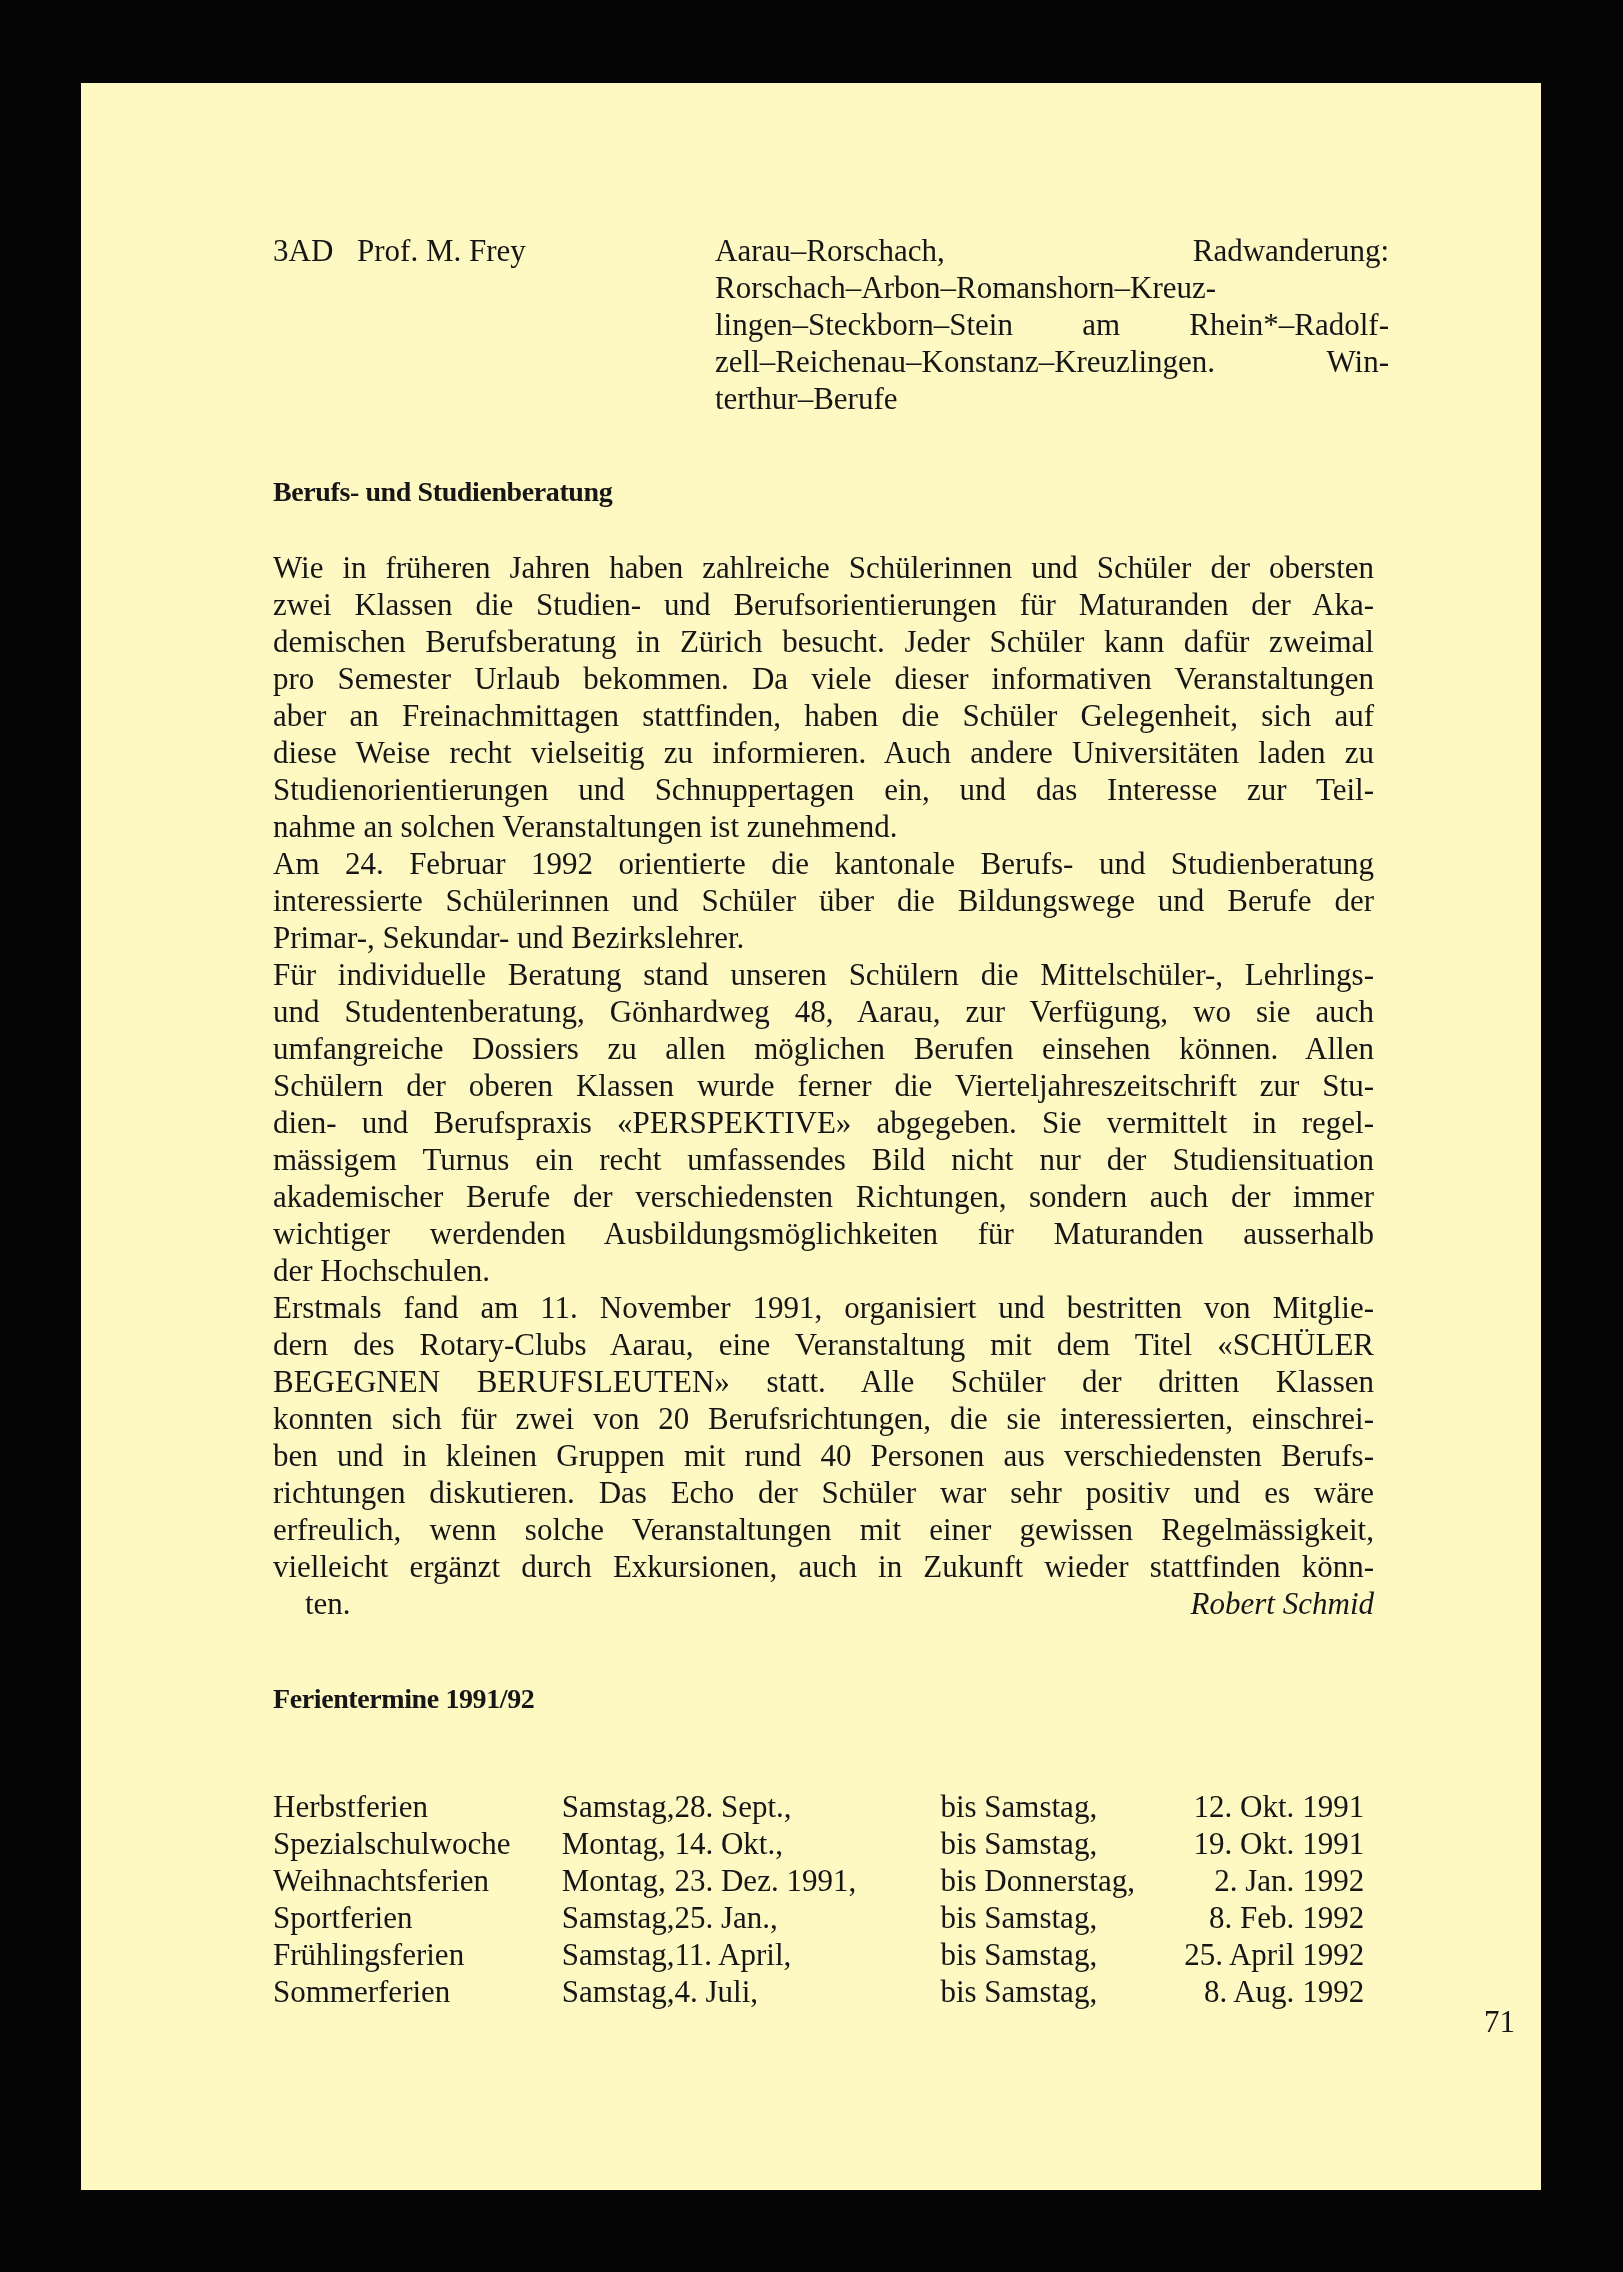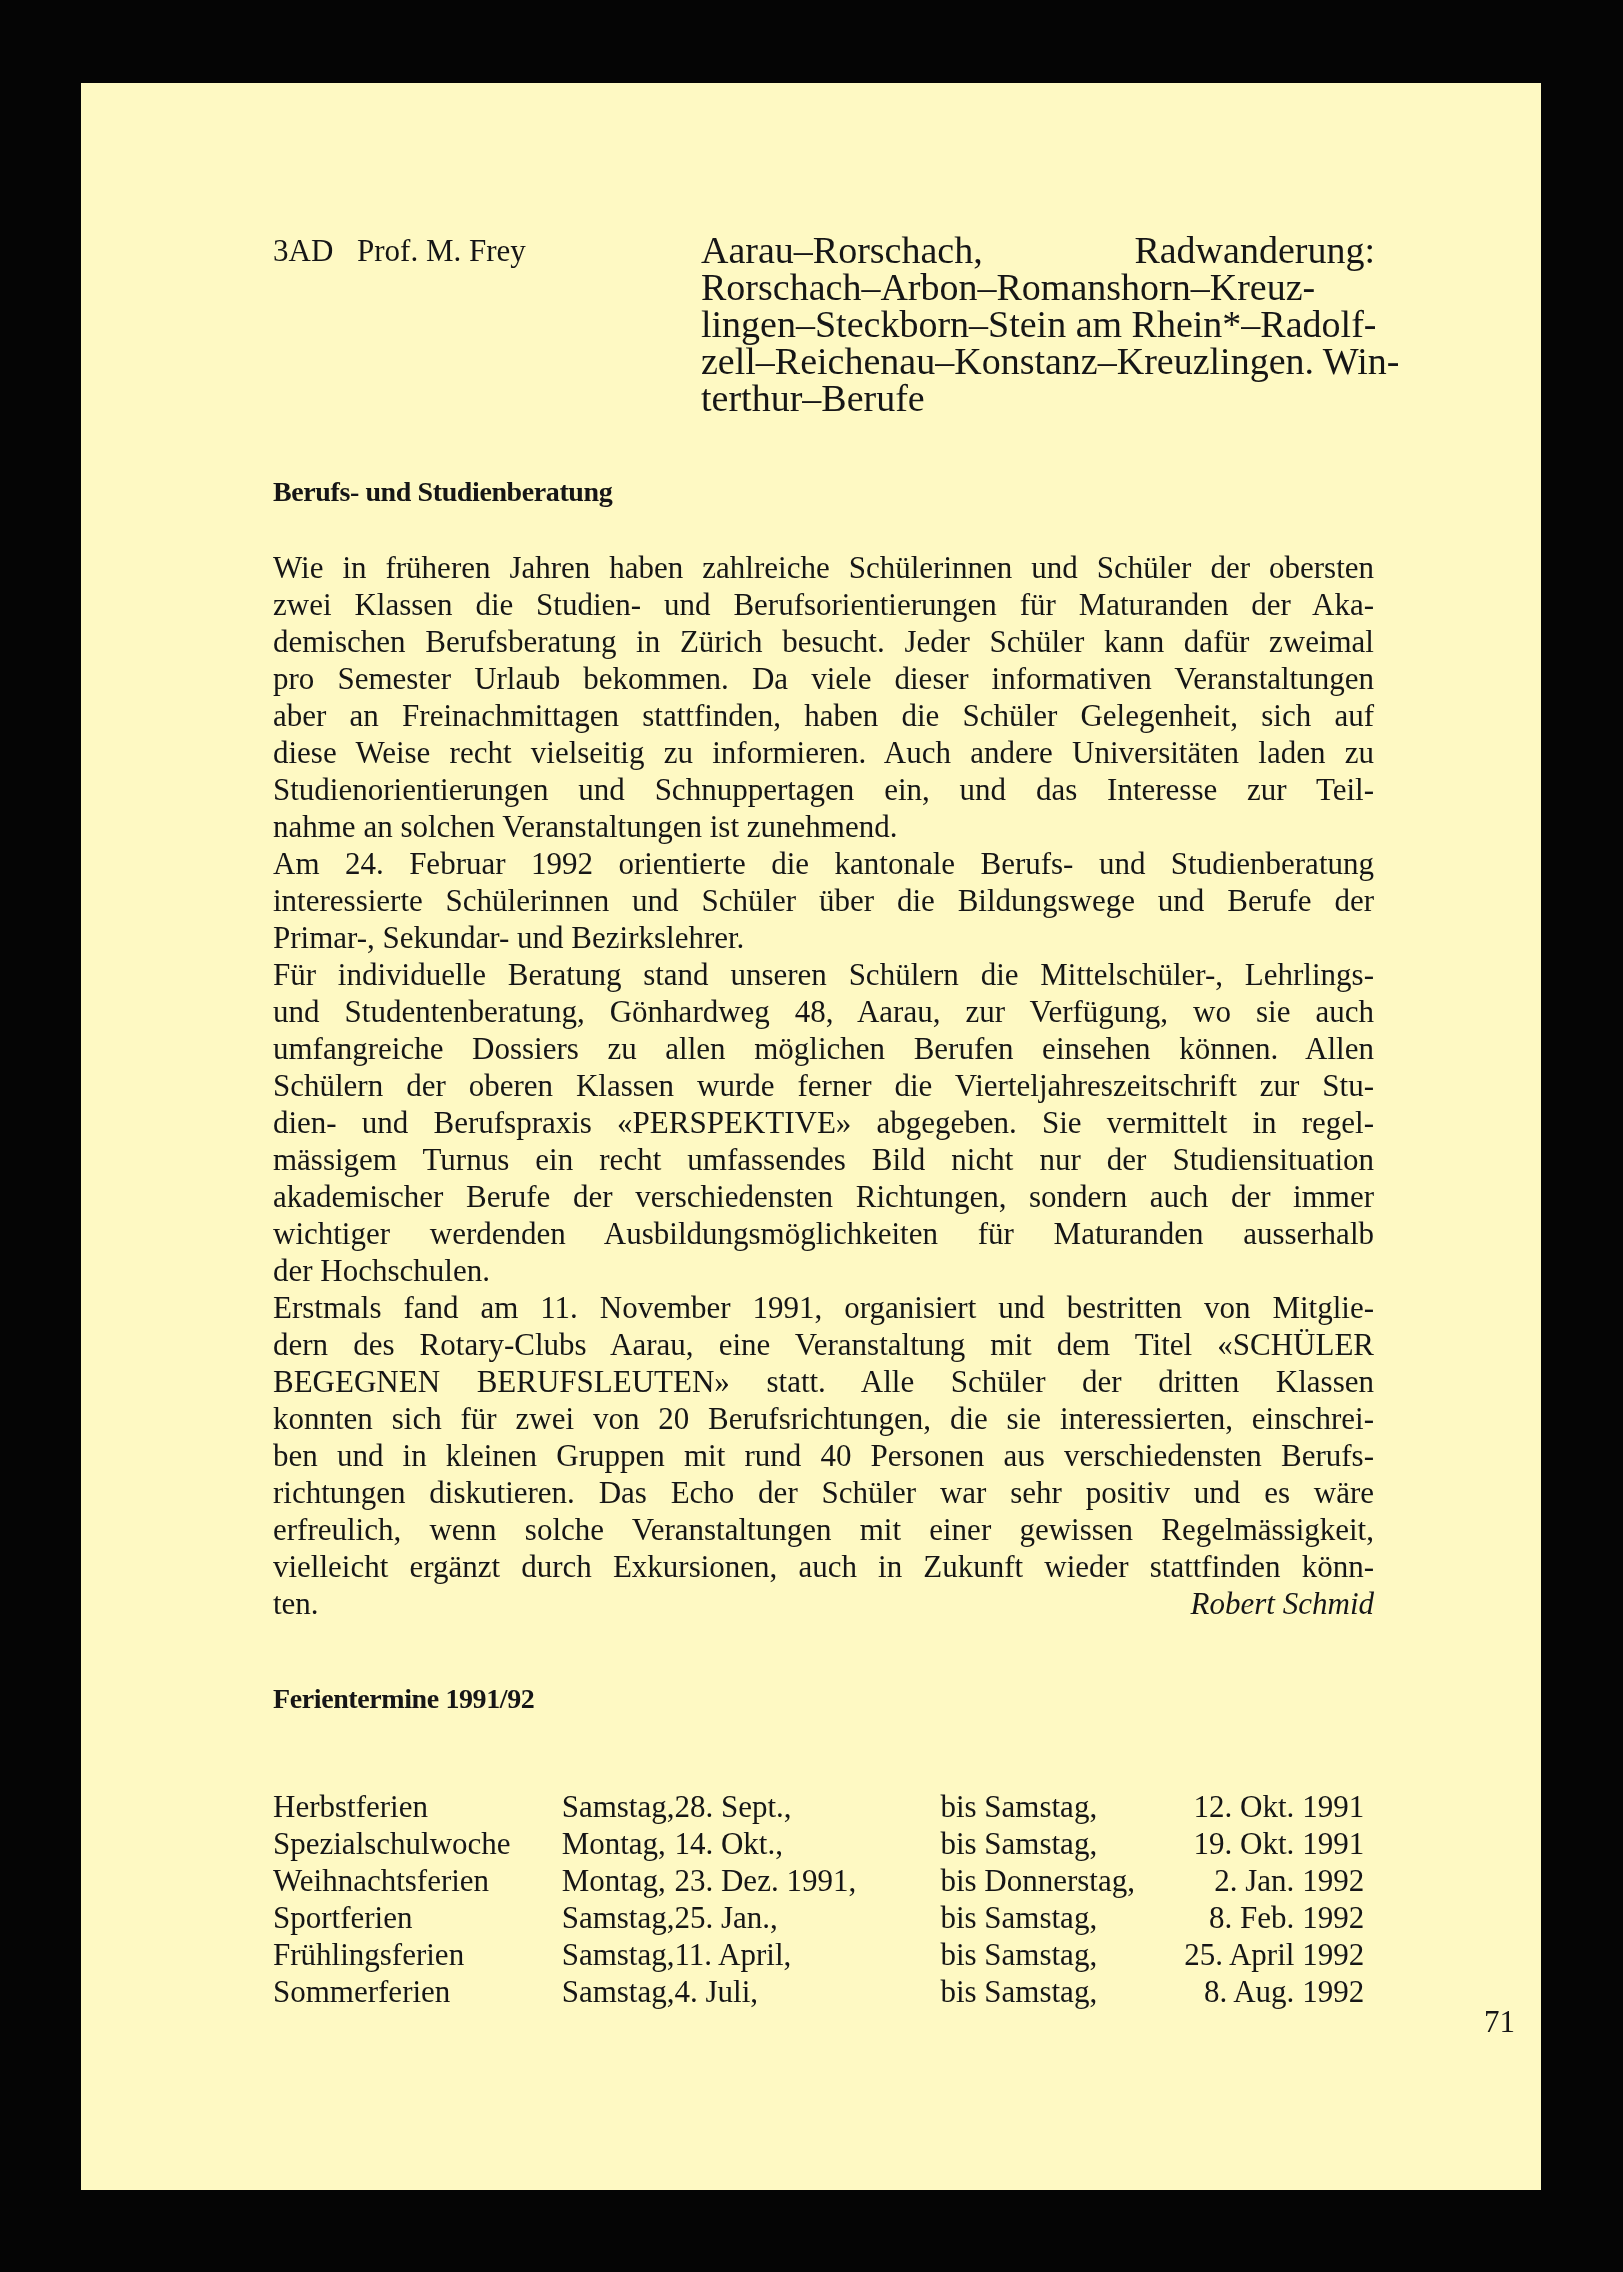--- a/index.html
+++ b/index.html
@@ -21,22 +21,22 @@
     position: absolute;
     left: 192px; top: 0;
     width: 1101px;
   }
   .t { position: absolute; white-space: nowrap; font-size: 31px; line-height: 37px; }
 
   
   .hdr-class { left: 0; top: 149px; }
   .hdr-prof  { left: 84px; top: 149px; }
   .route {
-    position: absolute; left: 428px; top: 149px; width: 674px;
-    font-size: 38px; line-height: 37px;
+    position: absolute; left: 442px; top: 149px; width: 674px;
+    font-size: 31px; line-height: 37px;
   }
   .route .line { display: block; text-align: justify; text-align-last: justify; white-space: nowrap; }
   .route .line.last { text-align-last: left; }
 
   .heading {
     position: absolute; left: 0;
     font-weight: bold; font-size: 28px; line-height: 34px;
     letter-spacing: -0.4px;
   }
   .h1 { top: 392px; }
@@ -44,21 +44,21 @@
 
   .body {
     position: absolute; left: 0; top: 466px; width: 1101px;
     font-size: 31px; line-height: 37px;
   }
   .body .line {
     display: block; white-space: nowrap;
     text-align: justify; text-align-last: justify;
   }
   .body .line.last { text-align-last: left; }
-  .body .sig-row { display: flex; justify-content: space-between; }
+  .body .sig-row { display: flex; justify-content: space-between; margin-left: 32px; }
   .body .sig { font-style: italic; }
 
   table.ferien {
     position: absolute; left: 0; top: 1705px;
     border-collapse: collapse;
     font-size: 31px; line-height: 37px;
   }
   table.ferien td { padding: 0; white-space: nowrap; vertical-align: top; }
   td.c-name { width: 296px; }
   td.c-day  { width: 93px; }

